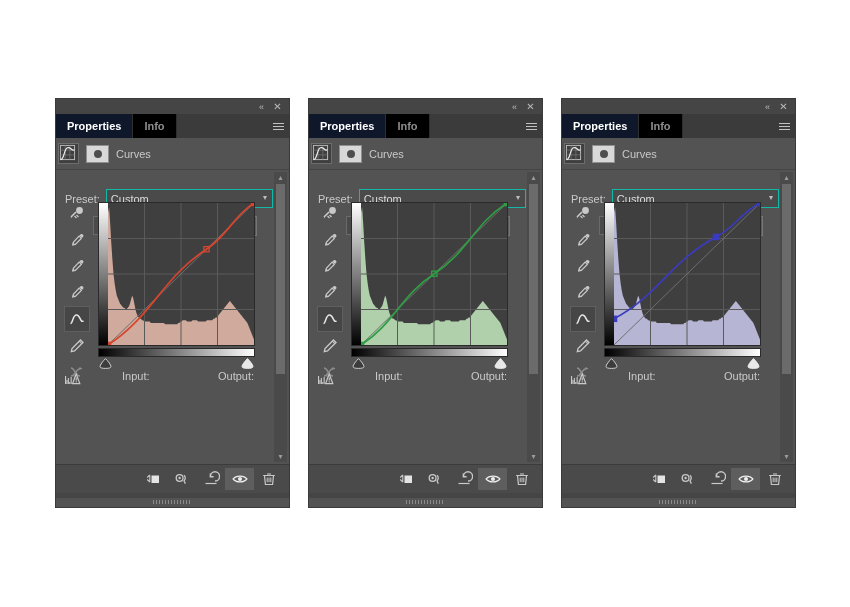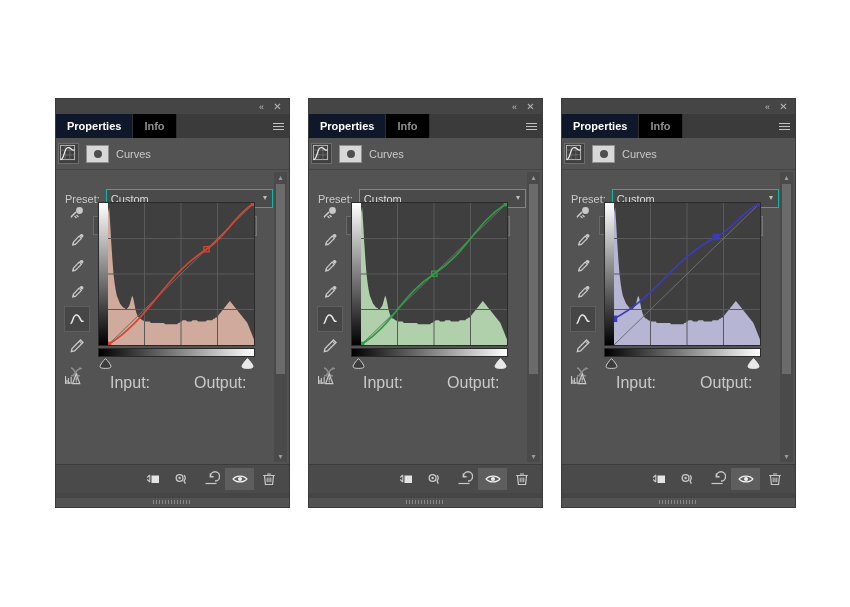--- a/index.html
+++ b/index.html
@@ -217,23 +217,23 @@
   }
   .tri-white {
     right: 1px;
     width: 13px; height: 11px;
   }
 
   
   .io-row {
     position: absolute;
     left: 8px; top: 200px;
-    display: flex; align-items: flex-end;
-    gap: 16px;
-    font-size: 16px;
+    display: flex; align-items: flex-start;
+    gap: 28px;
+    font-size: 11px;
     color: #c9c9c9;
   }
   .io-label { min-width: 40px; }
   .io-in { margin-left: 12px; }
   .io-out { margin-left: 28px; }
 
   
   .vscroll {
     position: absolute;
     right: 2px; top: 2px;

